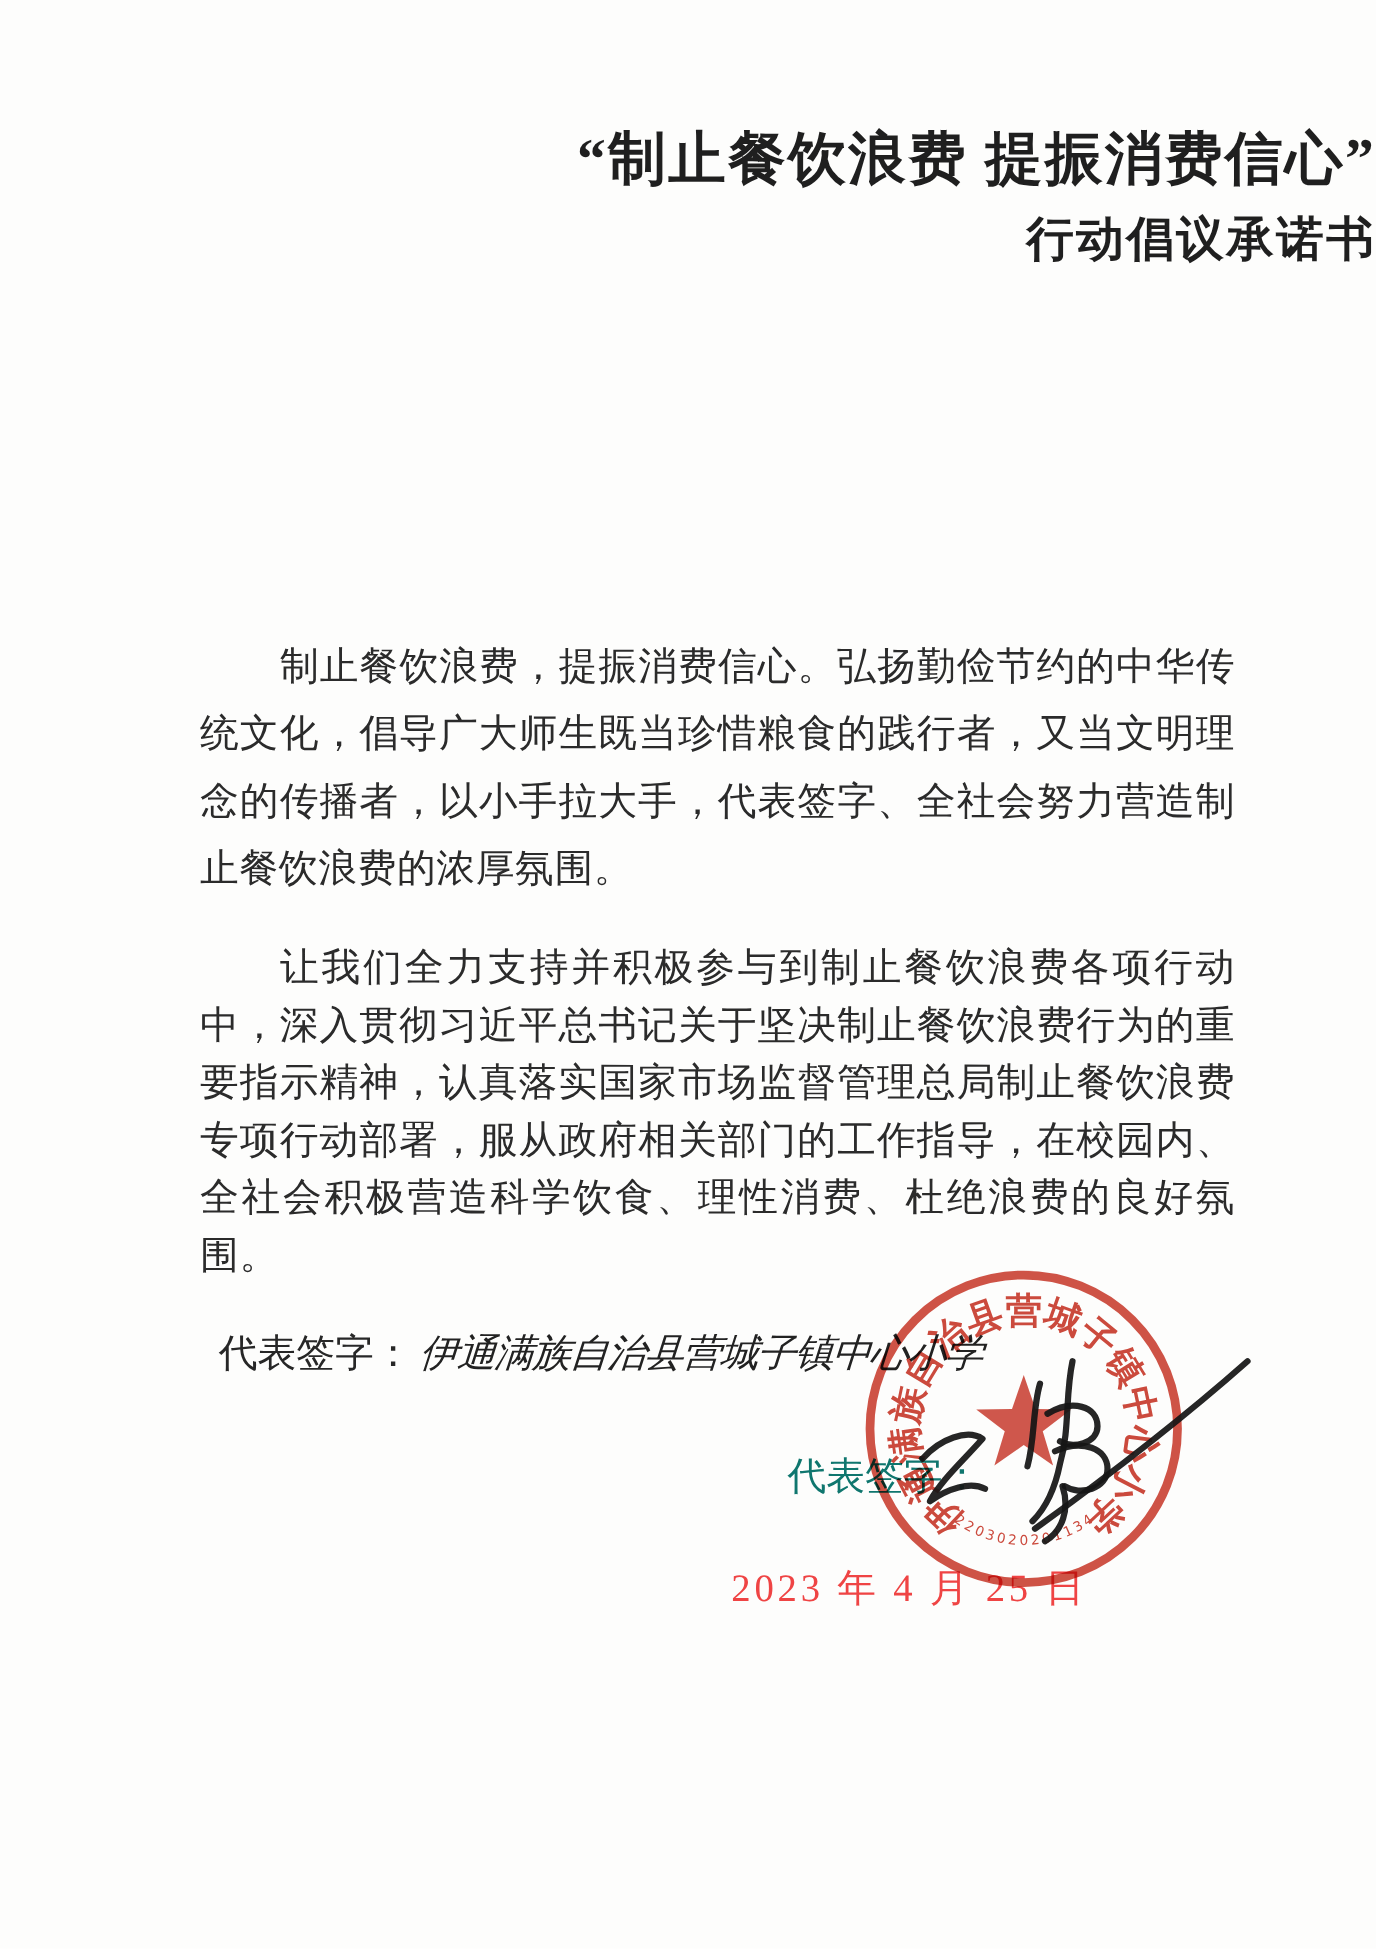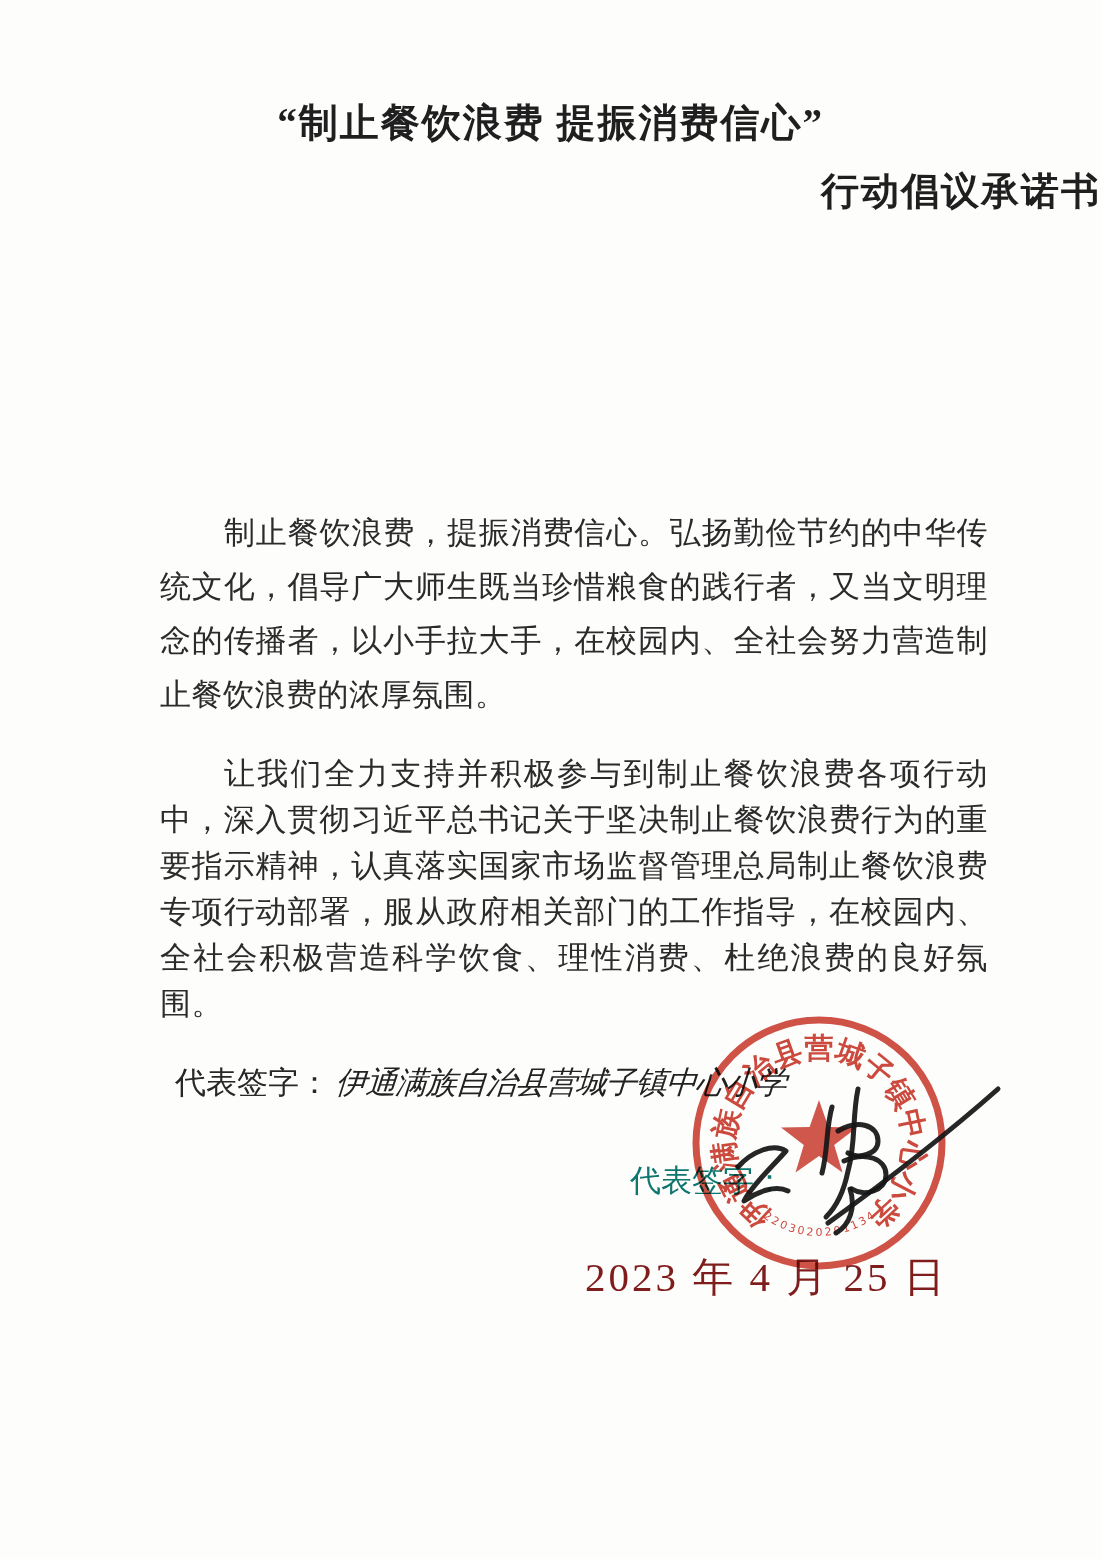--- a/index.html
+++ b/index.html
@@ -12,21 +12,21 @@
   .page{
     position:relative;width:1101px;height:1559px;
     background:#fdfdfc;
     color:#262626;
   }
   .title{
     position:absolute;left:0;width:1101px;
     text-align:center;font-weight:700;color:#1f1f1f;
     letter-spacing:2px;
   }
-  .title-1{top:96px;font-size:39px;}
+  .title-1{top:96px;font-size:46px;text-align:right;}
   .title-2{top:166px;font-size:38px;text-align:right;}
   .para{
     position:absolute;left:160px;width:828px;
     font-size:31px;color:#2b2b2b;
     text-align:justify;text-indent:64px;
     letter-spacing:0.5px;
   }
   .para-1{top:262px;line-height:46px;}
   .para-2{top:506px;line-height:54px;}
   .para-3{top:751px;line-height:46px;font-family:Liberation Serif, serif;}
@@ -49,21 +49,21 @@
     display:inline-block;
     margin-left:6px;
     color:#222;
   }
   .sign-line{
     position:absolute;left:630px;top:1160px;
     font-size:31px;color:#0f766e;
   }
   .date-line{
     position:absolute;left:585px;top:1250px;
-    font-size:41px;color:#7f1d1d;
+    font-size:31px;color:#ef4444;
     letter-spacing:3px;
     white-space:pre;
   }
   .stamp{
     position:absolute;left:686px;top:1010px;
     width:266px;height:266px;
     mix-blend-mode:multiply;
     opacity:0.92;
   }
   .stamp .ring-char{
@@ -86,21 +86,21 @@
 </style>
 </head>
 <body>
 
 <div class="page">
 
   <div class="title title-1">“制止餐饮浪费 提振消费信心”</div>
   <div class="title title-2">行动倡议承诺书</div>
 
 
-  <div class="para para-2">制止餐饮浪费，提振消费信心。弘扬勤俭节约的中华传统文化，倡导广大师生既当珍惜粮食的践行者，又当文明理念的传播者，以小手拉大手，在校园内、全社会努力营造制止餐饮浪费的浓厚氛围。</div>
+  <div class="para para-2">制止餐饮浪费，提振消费信心。弘扬勤俭节约的中华传统文化，倡导广大师生既当珍惜粮食的践行者，又当文明理念的传播者，以小手拉大手，代表签字、全社会努力营造制止餐饮浪费的浓厚氛围。</div>
 
   <div class="para para-3">让我们全力支持并积极参与到制止餐饮浪费各项行动中，深入贯彻习近平总书记关于坚决制止餐饮浪费行为的重要指示精神，认真落实国家市场监督管理总局制止餐饮浪费专项行动部署，服从政府相关部门的工作指导，在校园内、全社会积极营造科学饮食、理性消费、杜绝浪费的良好氛围。</div>
 
   <div class="school-line">
     <span>代表签字：</span><span class="school-name">伊通满族自治县营城子镇中心小学</span>
   </div>
 
   <div class="sign-line">
     <span>代表签字：</span>
   </div>

